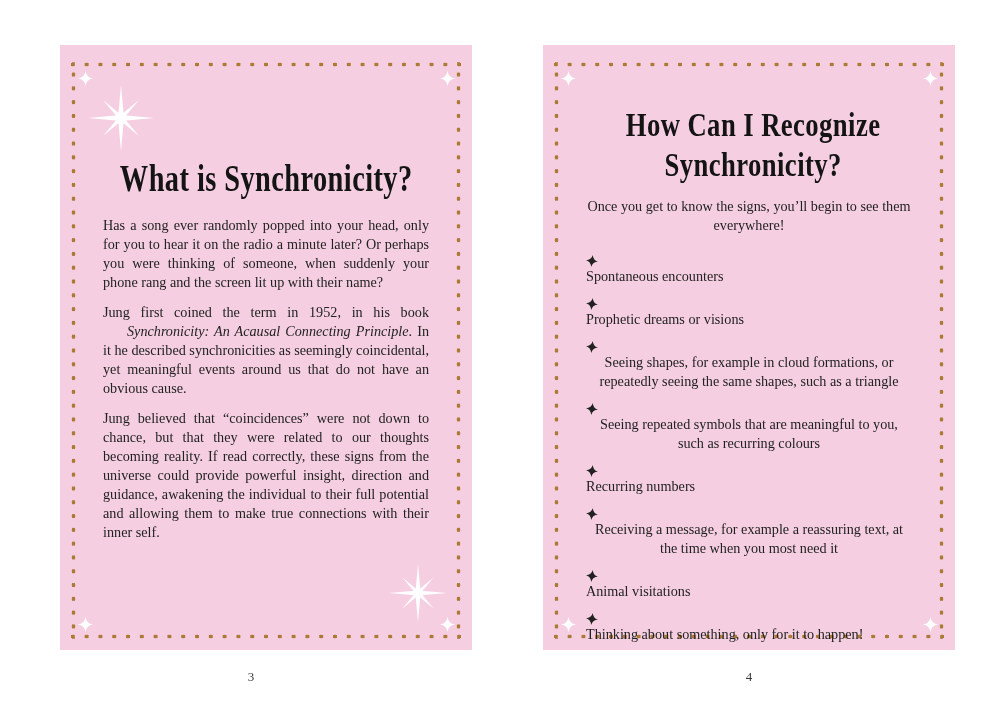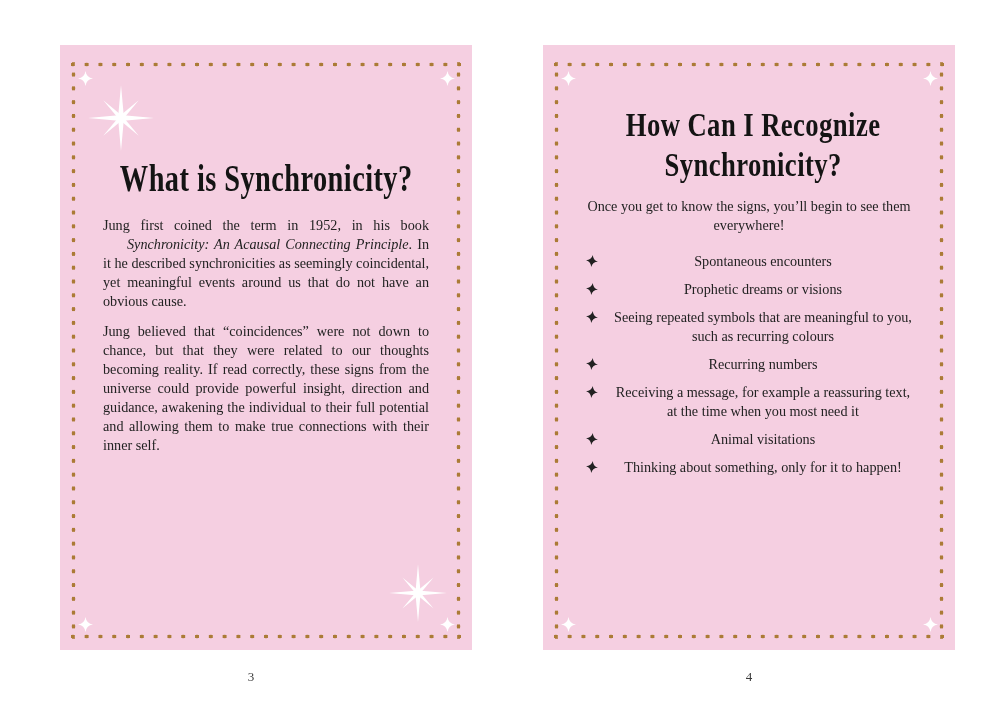--- a/index.html
+++ b/index.html
@@ -75,21 +75,21 @@
 
   
   .body-copy{position:absolute;left:43px;right:43px;font-size:14.2px;line-height:19px;}
   .page-left .body-copy{top:171px;text-align:justify;}
   .page-right .body-copy{top:152px;text-align:center;}
   .para{margin:0 0 11px 0;}
   .para em{font-style:italic;margin-left:24px;}
 
   
   .signs-list{margin-top:17px;}
-  .bullet-item{display:flex;align-items:flex-start;margin:0 0 9px 0;}
+  .bullet-item{display:flex;align-items:flex-start;margin:0 0 9px 0;flex-direction:column;}
   .bullet-icon{flex:0 0 auto;width:12px;height:12px;margin:3px 16px 0 0;transform:rotate(8deg);}
   .bullet-icon svg{width:100%;height:100%;display:block;}
   .bullet-text{flex:1 1 auto;}
 
   
   .folio{position:absolute;top:669px;width:412px;text-align:center;
     font-size:13px;color:var(--folio);}
   .folio-left{left:45px;}
   .folio-right{left:543px;}
 </style>
@@ -140,20 +140,21 @@
       <polygon points="0,50 50,45.5 100,50 50,54.5"></polygon>
       <polygon points="50,12 53.5,50 50,88 46.5,50" transform="rotate(45 50 50)"></polygon>
       <polygon points="50,12 53.5,50 50,88 46.5,50" transform="rotate(-45 50 50)"></polygon>
     </g>
       </svg>
   </span>
 
   <h1 class="title"><span class="title-inner">What is Synchronicity?</span></h1>
 
   <div class="body-copy">
+      <p class="para"><span>Has a song ever randomly popped into your head, only for you to hear it on the radio a minute later? Or perhaps you were thinking of someone, when suddenly your phone rang and the screen lit up with their name?</span></p>
       <p class="para"><span>Jung first coined the term in 1952, in his book </span><em>Synchronicity: An Acausal Connecting Principle</em><span>. In it he described synchronicities as seemingly coincidental, yet meaningful events around us that do not have an obvious cause.</span></p>
       <p class="para"><span>Jung believed that “coincidences” were not down to chance, but that they were related to our thoughts becoming reality. If read correctly, these signs from the universe could provide powerful insight, direction and guidance, awakening the individual to their full potential and allowing them to make true connections with their inner self.</span></p>
     </div>
 </section>
 
 <section class="page page-right">
   <div class="dots dots-h dots-top"></div>
   <div class="dots dots-h dots-bottom"></div>
   <div class="dots dots-v dots-left"></div>
   <div class="dots dots-v dots-right"></div>
@@ -197,20 +198,28 @@
 
   <div class="bullet-item">
     <span class="bullet-icon">
       <svg viewBox="0 0 100 100">
               <path fill="currentColor" d="M50 0 Q57 43 100 50 Q57 57 50 100 Q43 57 0 50 Q43 43 50 0 Z"></path>
             </svg>
     </span>
     <span class="bullet-text">Prophetic dreams or visions</span>
   </div>
 
+  <div class="bullet-item">
+    <span class="bullet-icon">
+      <svg viewBox="0 0 100 100">
+              <path fill="currentColor" d="M50 0 Q57 43 100 50 Q57 57 50 100 Q43 57 0 50 Q43 43 50 0 Z"></path>
+            </svg>
+    </span>
+    <span class="bullet-text">Seeing shapes, for example in cloud formations, or repeatedly seeing the same shapes, such as a triangle</span>
+  </div>
 
   <div class="bullet-item">
     <span class="bullet-icon">
       <svg viewBox="0 0 100 100">
               <path fill="currentColor" d="M50 0 Q57 43 100 50 Q57 57 50 100 Q43 57 0 50 Q43 43 50 0 Z"></path>
             </svg>
     </span>
     <span class="bullet-text">Seeing repeated symbols that are meaningful to you, such as recurring colours</span>
   </div>
 

